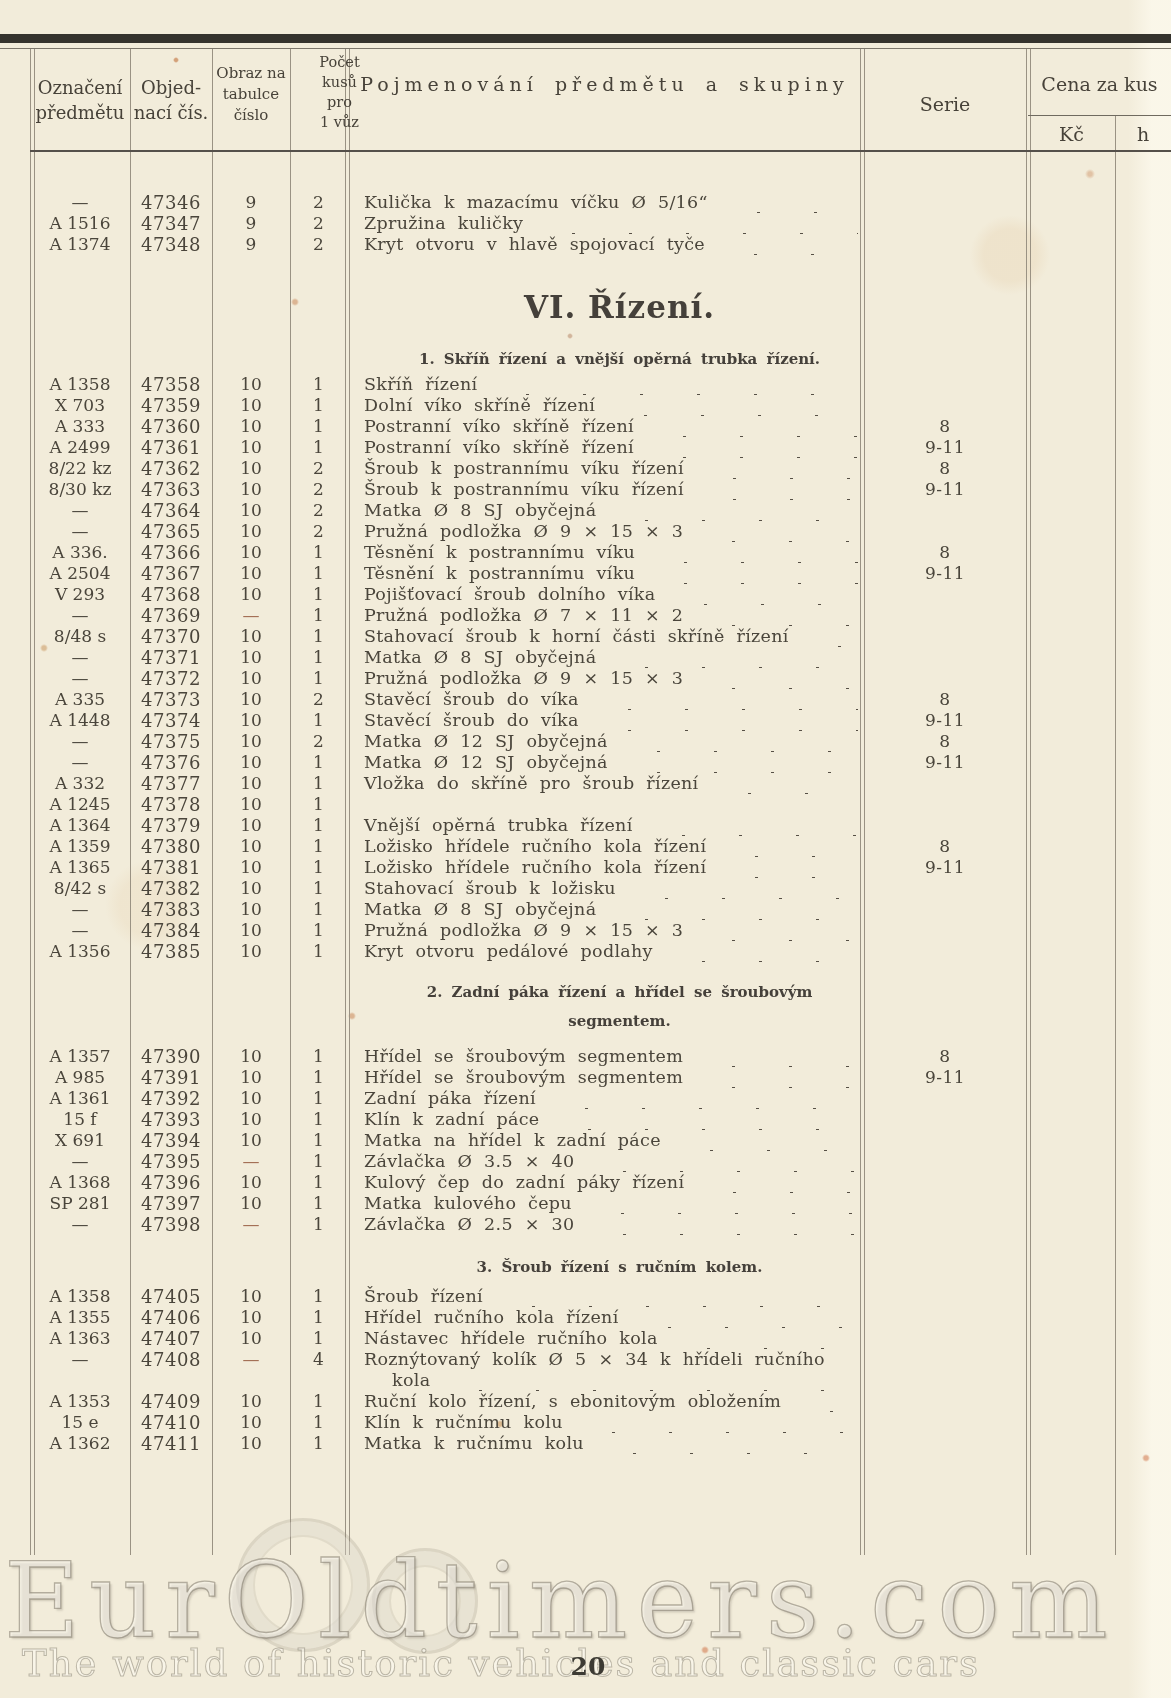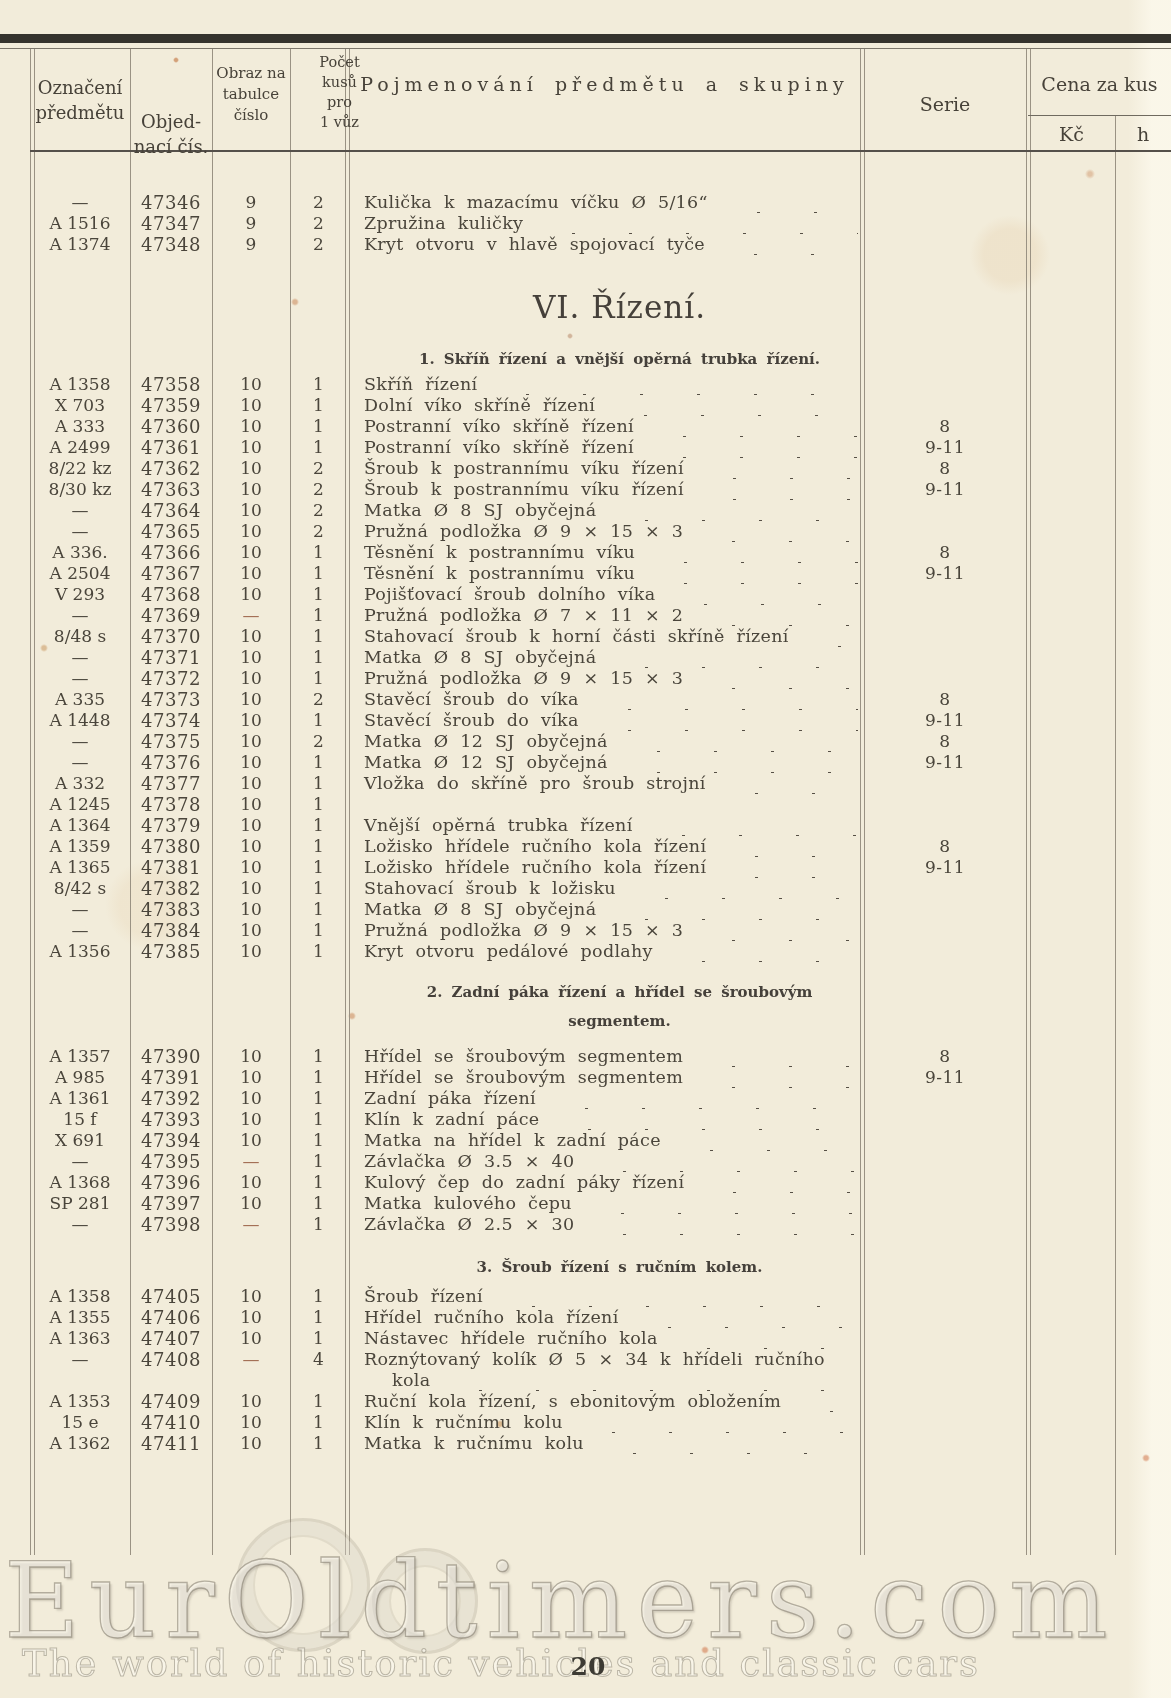--- a/index.html
+++ b/index.html
@@ -26,21 +26,21 @@
   .top-bar{position:absolute;left:0;top:34px;width:1171px;height:9px;background:#35332d;}
   .top-thin{position:absolute;left:0;top:48px;width:1171px;height:1px;background:#7c766a;}
   .vline{position:absolute;top:49px;height:1506px;width:1px;background:#9a9283;}
   .vline.short{top:115px;height:1440px;}
   .header-underline{position:absolute;left:30px;top:150px;width:1141px;height:2px;background:#55504a;}
   .cena-subline{position:absolute;left:1028px;top:115px;width:143px;height:1px;background:#6f6a5f;}
   
   .thead{position:absolute;left:0;top:49px;width:1171px;height:101px;}
   .hc{position:absolute;text-align:center;color:#474239;}
   .hc-ozn{left:30px;width:100px;top:26px;font-size:18px;line-height:25px;}
-  .hc-obj{left:130px;width:82px;top:26px;font-size:18px;line-height:25px;margin-top:34px;}
+  .hc-obj{left:130px;width:82px;top:26px;font-size:18px;line-height:25px;}
   .hc-obraz{left:212px;width:78px;top:14px;font-size:15px;line-height:21px;}
   .hc-pocet{left:290px;width:57px;top:3px;font-size:14.5px;line-height:20px;padding-left:21px;}
   .hc-name{left:347px;width:515px;top:20px;font-size:19px;line-height:30px;letter-spacing:5px;word-spacing:6px;}
   .hc-name .l2{letter-spacing:7px;}
   .hc-serie{left:862px;width:166px;top:44px;font-size:19px;}
   .hc-cena{left:1028px;width:143px;top:24px;font-size:19px;}
   .hc-kc{left:1028px;width:87px;top:74px;font-size:19px;}
   .hc-h{left:1115px;width:56px;top:74px;font-size:19px;}
   
   .rows{position:absolute;left:30px;top:160px;width:1141px;}
@@ -54,21 +54,21 @@
   .c-name{width:515px;padding-left:17px;box-sizing:border-box;}
   .nmline{display:flex;height:21px;line-height:21px;}
   .nm{white-space:nowrap;word-spacing:6px;letter-spacing:.3px;text-align:center;}
   .nm.indent{padding-left:28px;}
   .leader{flex:1;margin-left:14px;margin-right:4px;
     background-image:radial-gradient(circle,#564f45 1.5px,rgba(0,0,0,0) 1.9px);
     background-size:57px 21px;background-position:8px 11px;background-repeat:repeat-x;}
   .c-serie{width:166px;text-align:center;font-size:17px;letter-spacing:.5px;}
   .fill{flex:1;}
   .section-heading{margin-left:317px;width:515px;height:48px;line-height:48px;
-    text-align:center;font-size:31px;font-weight:400;letter-spacing:1px;color:#45403a;padding-left:30px;box-sizing:border-box;}
+    text-align:center;font-size:31px;font-weight:700;letter-spacing:1px;color:#45403a;padding-left:30px;box-sizing:border-box;}
   .subsection{margin-left:317px;width:525px;text-align:center;font-size:15px;
     font-weight:bold;line-height:29px;color:#45403a;word-spacing:4px;padding-left:20px;box-sizing:border-box;}
   
   .wm-big{position:absolute;left:4px;top:1540px;width:1300px;font-size:104px;letter-spacing:9px;
     font-family:"DejaVu Serif","Liberation Serif",serif;
     color:rgba(255,253,246,0.45);-webkit-text-stroke:1.3px rgba(125,118,104,0.55);
     text-shadow:2px 2px 2px rgba(110,104,92,0.25);white-space:nowrap;}
   .wm-sub{position:absolute;left:22px;top:1642px;font-size:37px;letter-spacing:2px;
     color:rgba(255,253,246,0.5);-webkit-text-stroke:1px rgba(130,123,108,0.5);white-space:nowrap;}
   .wm-circle{position:absolute;border-radius:50%;border:3px solid rgba(150,143,127,0.25);
@@ -447,21 +447,21 @@
         <div class="c-serie">9-11</div>
         <div class="fill"></div>
       </div>
       <div class="row">
         <div class="c-ozn">A 332</div>
         <div class="c-obj">47377</div>
         <div class="c-obraz">10</div>
         <div class="c-pocet">1</div>
         <div class="c-name">
           <div class="nmline">
-            <div class="nm">Vložka do skříně pro šroub strojní</div>
+            <div class="nm">Vložka do skříně pro šroub řízení</div>
             <div class="leader"></div>
           </div>
         </div>
         <div class="c-serie"></div>
         <div class="fill"></div>
       </div>
       <div class="row">
         <div class="c-ozn">A 1245</div>
         <div class="c-obj">47378</div>
         <div class="c-obraz">10</div>
@@ -763,21 +763,21 @@
         <div class="c-serie"></div>
         <div class="fill"></div>
       </div>
       <div class="row">
         <div class="c-ozn">A 1353</div>
         <div class="c-obj">47409</div>
         <div class="c-obraz">10</div>
         <div class="c-pocet">1</div>
         <div class="c-name">
           <div class="nmline">
-            <div class="nm">Ruční kola řízení, s ebonitovým obložením</div>
+            <div class="nm">Ruční kolo řízení, s ebonitovým obložením</div>
             <div class="leader"></div>
           </div>
         </div>
         <div class="c-serie"></div>
         <div class="fill"></div>
       </div>
       <div class="row">
         <div class="c-ozn">15 e</div>
         <div class="c-obj">47410</div>
         <div class="c-obraz">10</div>

